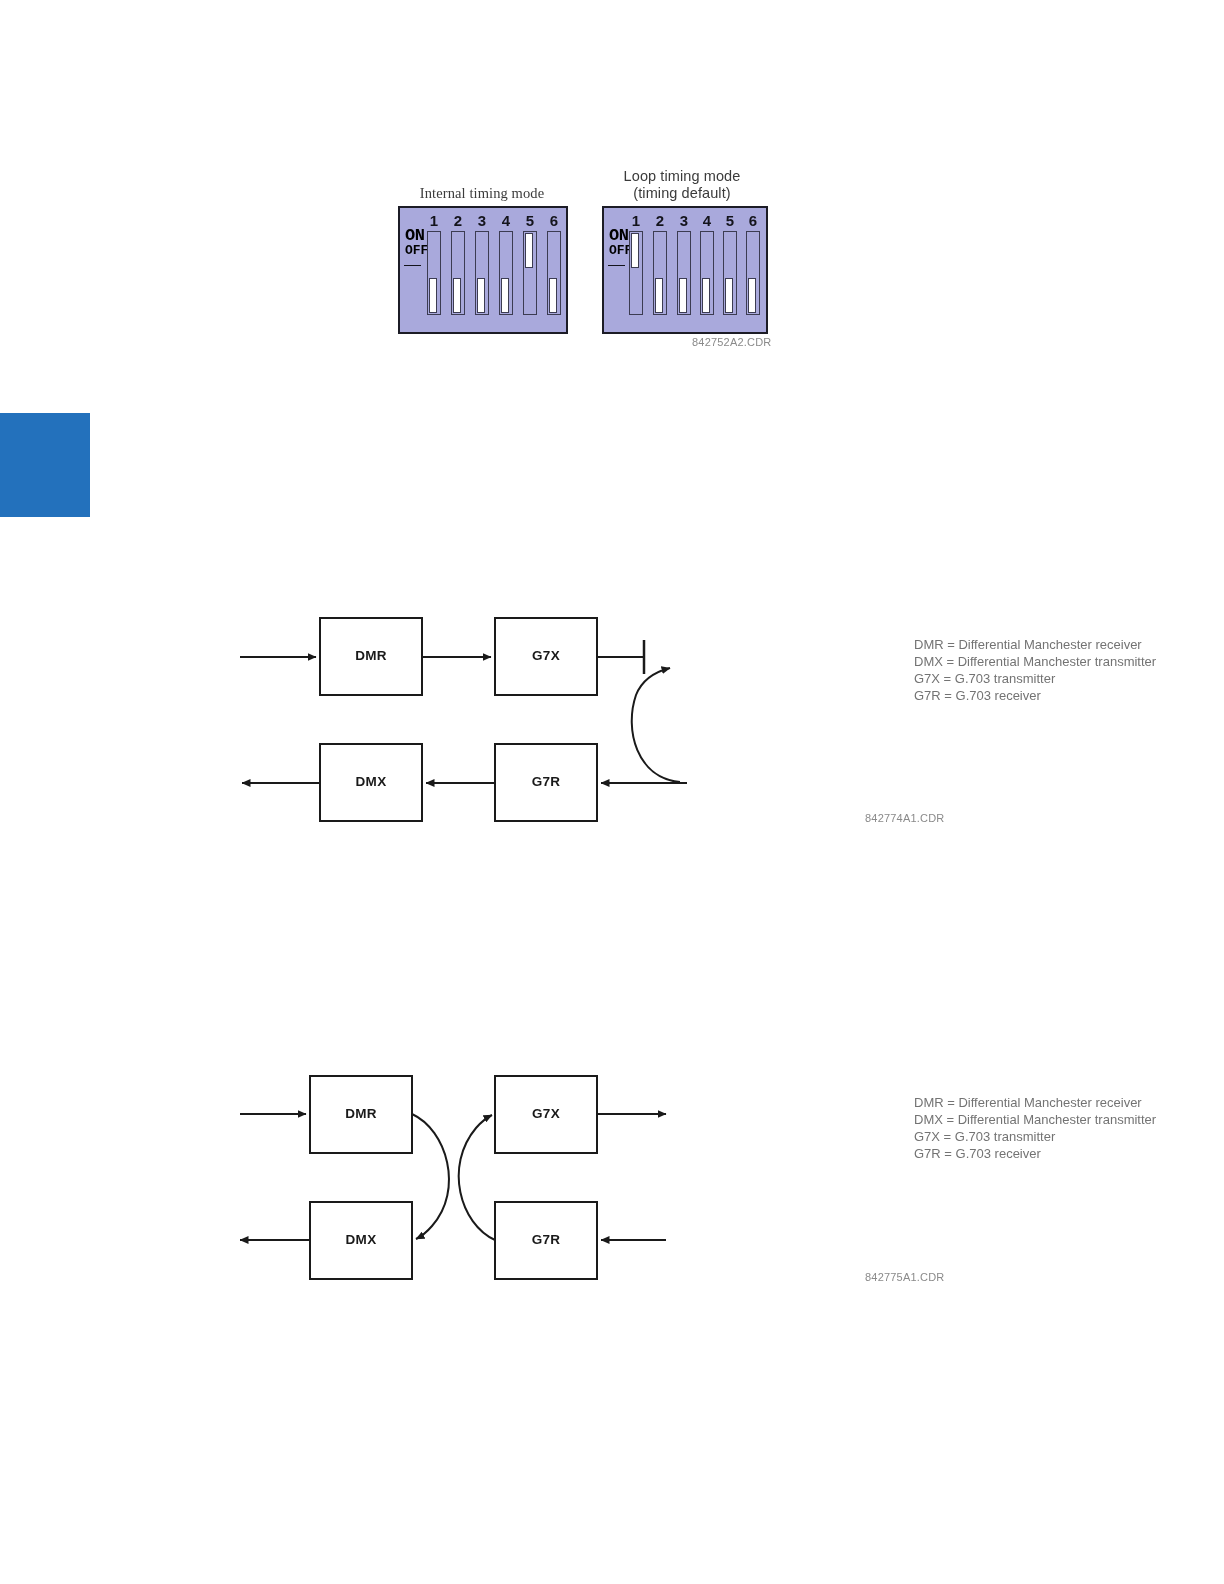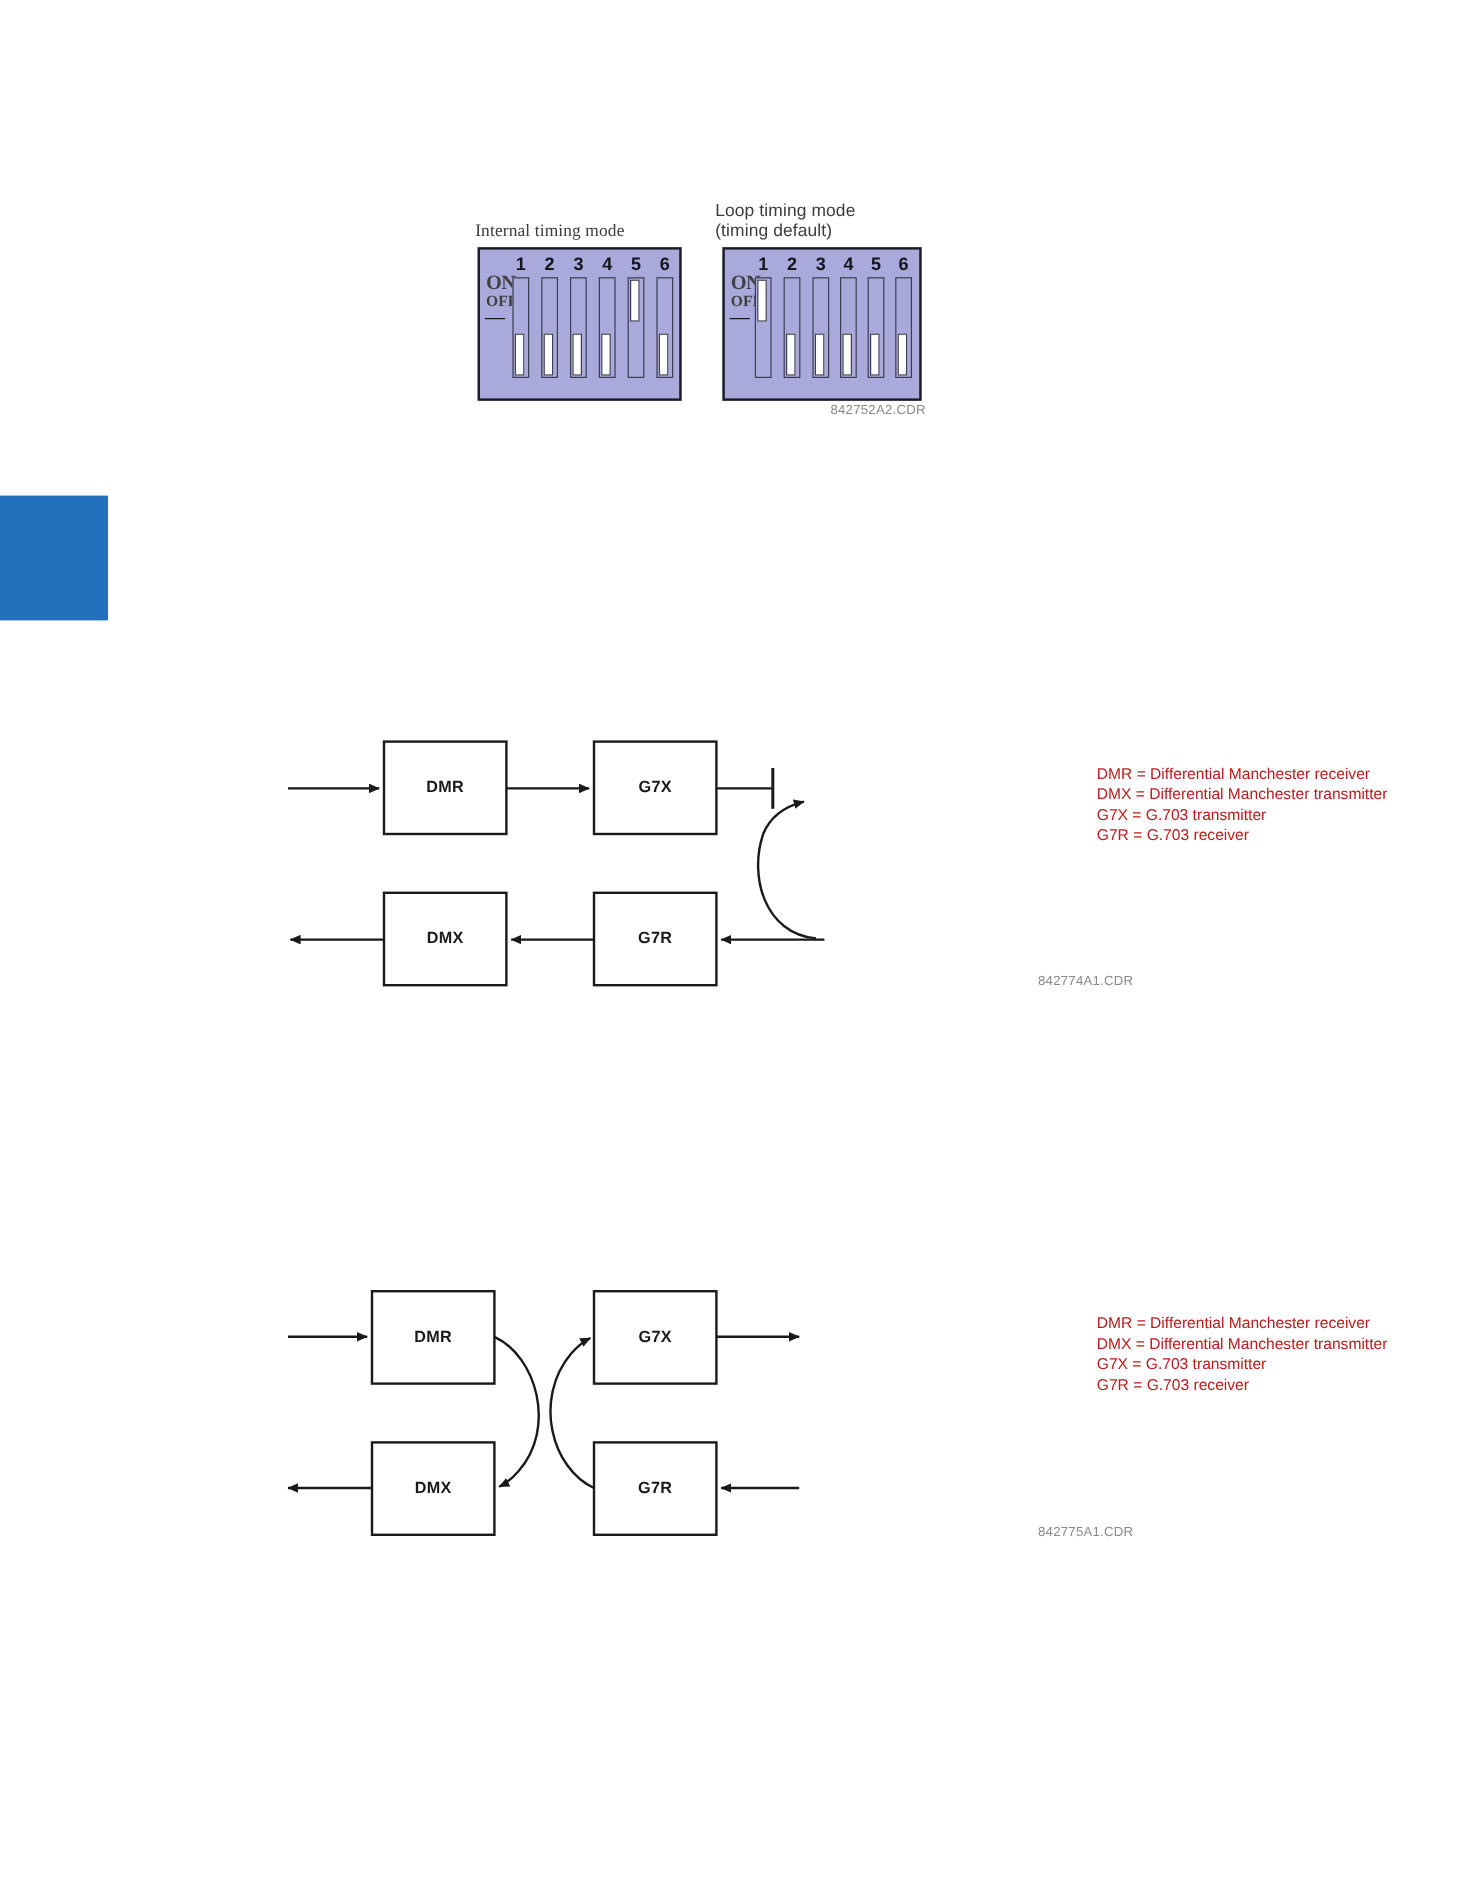--- a/index.html
+++ b/index.html
@@ -34,21 +34,21 @@
   
   .dip-figure {
     position: absolute;
     left: 396px;
     top: 170px;
     width: 400px;
     height: 185px;
   }
   .dip-title {
     position: absolute;
-    text-align: left;
+    text-align: center;
     font-size: 14.5px;
     color: #3b3b3b;
     font-family: "Liberation Sans", sans-serif;
     line-height: 17px;
     letter-spacing: 0.1px;
   }
   .dip-title-a { left: 0px;   top: 15px;  width: 172px; font-family: Liberation Serif, serif; }
   .dip-title-b { left: 200px; top: -2px;  width: 172px; }
 
   .dip-body {
@@ -70,24 +70,24 @@
     top: 4px;
     font-family: "Liberation Sans", sans-serif;
   }
   .dip-onoff {
     position: absolute;
     left: 5px;
     top: 20px;
     width: 15px;
     font-size: 15px;
     font-weight: bold;
-    color: #404040;
+    color: #000000;
     text-align: center;
     line-height: 15px;
-    font-family: Liberation Serif, serif;
+    font-family: Liberation Mono, monospace;
   }
   .dip-onoff .on  { font-size: 17px; letter-spacing: -0.5px; }
   .dip-onoff .off { font-size: 13px; }
   .dip-divider {
     position: absolute;
     left: 4px;
     width: 17px;
     height: 1px;
     background: #14141c;
     top: 57px;
@@ -143,21 +143,21 @@
     font-weight: bold;
     color: #1a1a1a;
     font-family: "Liberation Sans", sans-serif;
     text-align: center;
     letter-spacing: 0.3px;
   }
 
   .legend {
     position: absolute;
     font-size: 13px;
-    color: #b91c1c;
+    color: #737373;
     font-family: "Liberation Sans", sans-serif;
     line-height: 17px;
     white-space: nowrap;
   }
   .legend-1 { left: 682px; top: 36px; }
   .legend-2 { left: 682px; top: 34px; }
 
   .cdr-1 { left: 865px; top: 812px; }
   .cdr-2 { left: 865px; top: 1271px; }
 </style>

